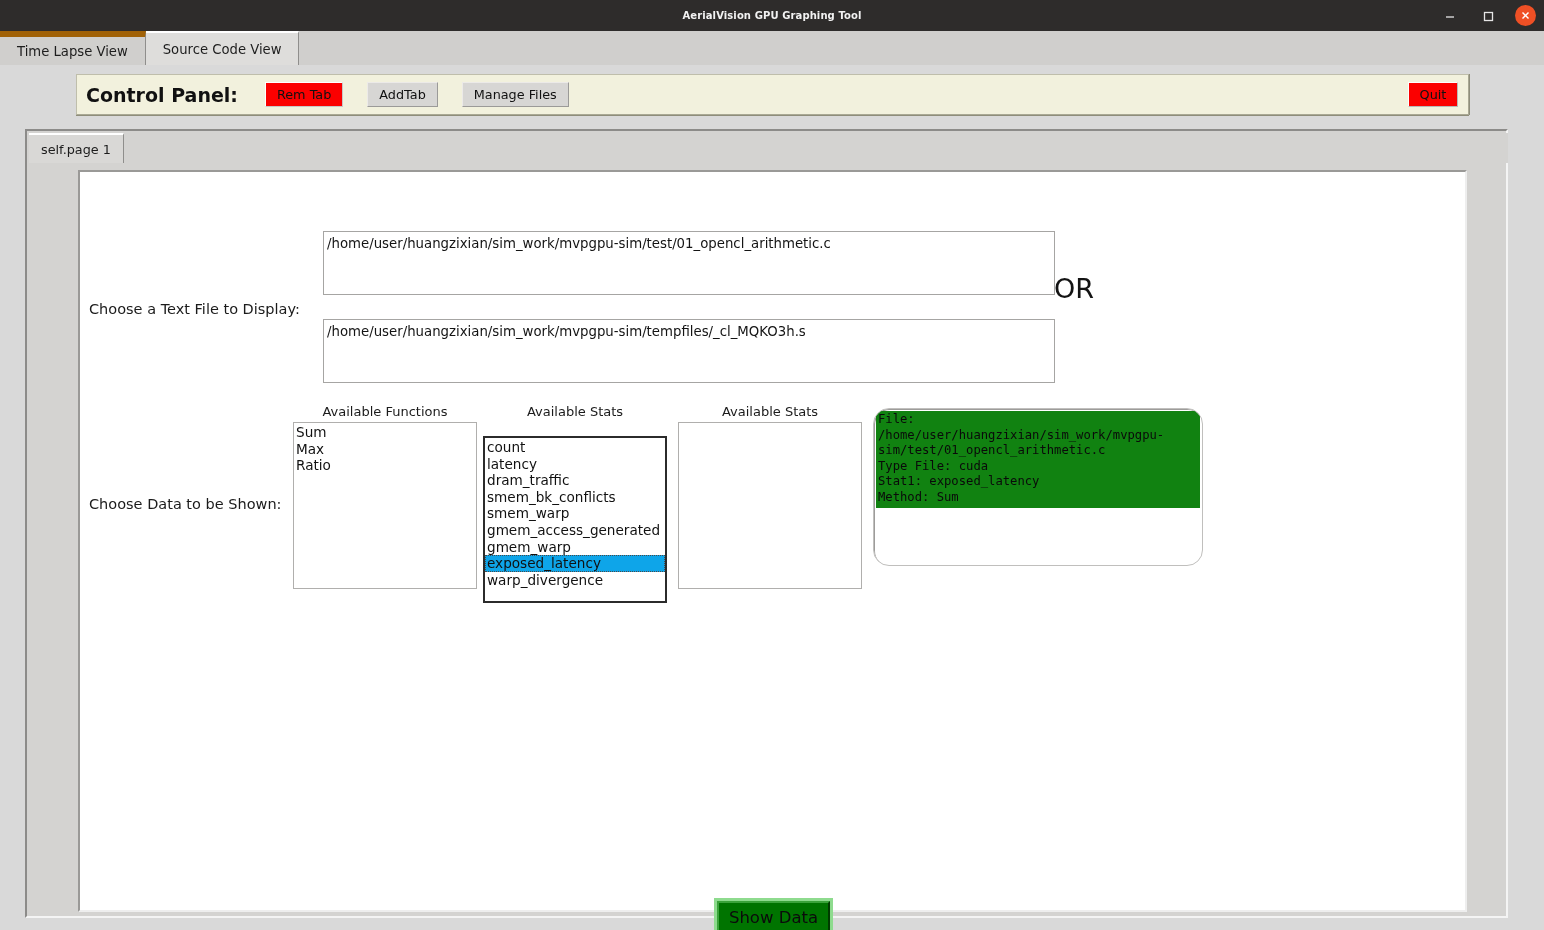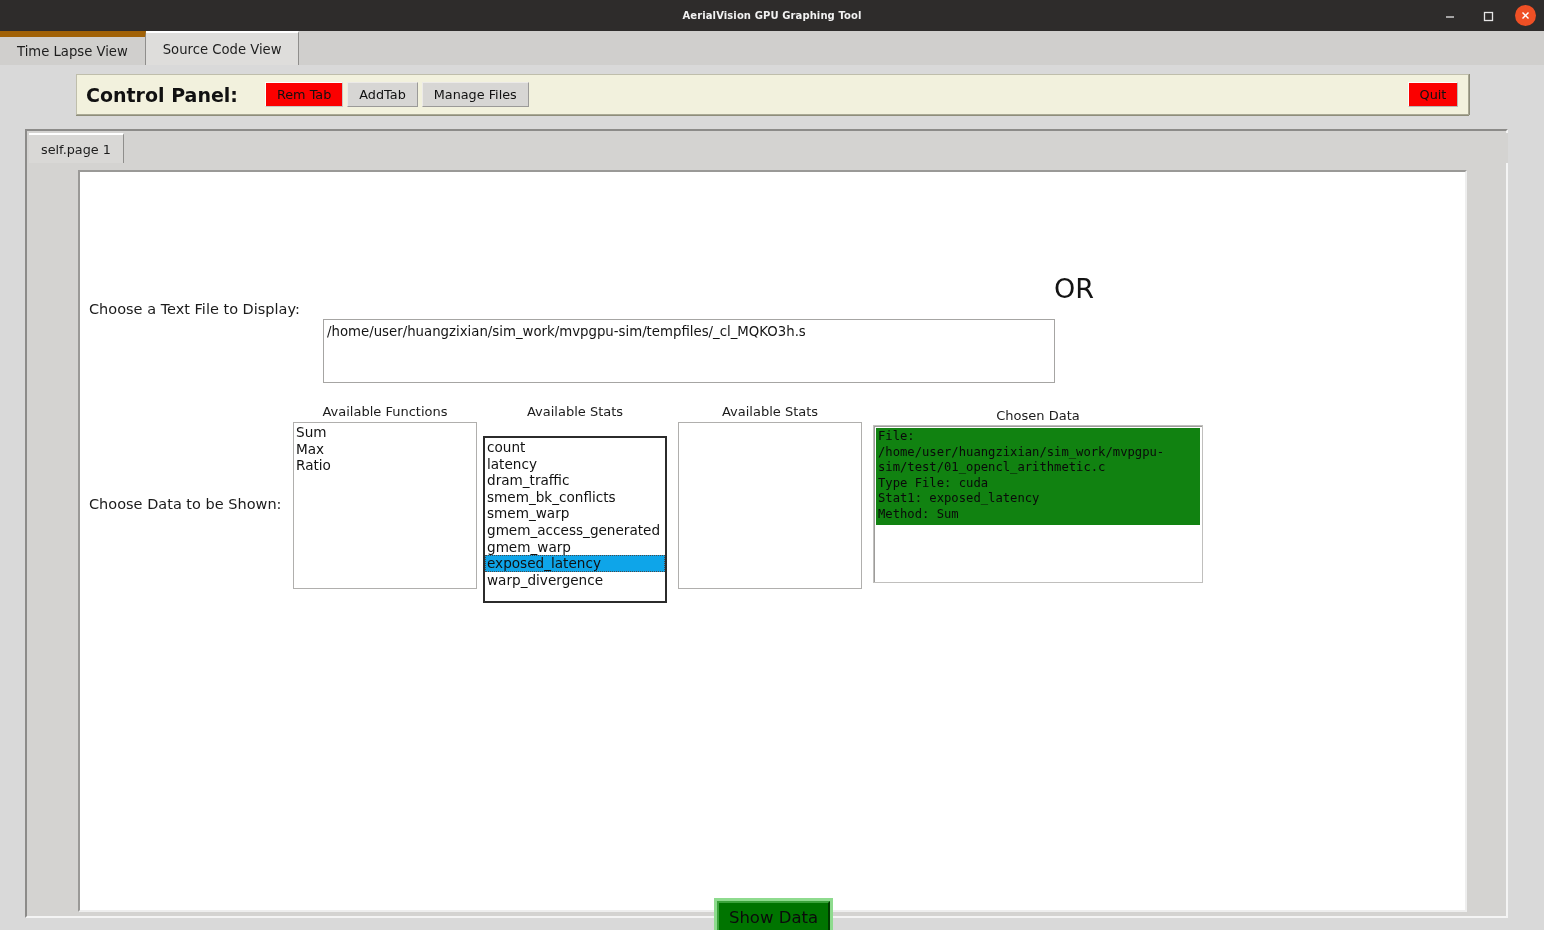--- a/index.html
+++ b/index.html
@@ -81,21 +81,21 @@
   }
   .cpbtn {
     height: 25px;
     padding: 0 11px;
     display: inline-flex; align-items: center; justify-content: center;
     font-size: 12.8px; color: #111;
     background: #d7d6d4;
     border: 1px solid #9b9a98;
     border-top-color: #eceae8;
     border-left-color: #eceae8;
-    margin-right: 4px;
+    margin-right: 24px;
     cursor: default;
   }
   .cpbtn.red {
     background: #fb0000; color: #111;
     border: 1px solid #c8c7c5;
     border-top-color: #ffffff; border-left-color: #ffffff;
   }
   #quitbtn {
     margin-left: auto; margin-right: 0;
     width: 50px; height: 25px;
@@ -289,20 +289,23 @@
       <span>self.page 1</span>
     </div>
     <div class="ptab-filler"></div>
   </div>
 
   <div id="innerpanel">
 
     <div class="rowlabel" style="left:9px; top:129px;">Choose a Text File to Display:</div>
     <div class="rowlabel" style="left:9px; top:324px;">Choose Data to be Shown:</div>
 
+    <div class="pathbox" style="left:243px; top:59px; width:732px; height:64px;">
+      <span>/home/user/huangzixian/sim_work/mvpgpu-sim/test/01_opencl_arithmetic.c</span>
+    </div>
 
     <div id="ortext" style="position:absolute; left:974px; top:101px;">OR</div>
 
     <div class="pathbox" style="left:243px; top:147px; width:732px; height:64px;">
       <span>/home/user/huangzixian/sim_work/mvpgpu-sim/tempfiles/_cl_MQKO3h.s</span>
     </div>
 
     <div class="boxcaption" style="left:213px; top:232px; width:184px;">Available Functions</div>
     <div class="listbox" style="left:213px; top:250px; width:184px; height:167px;" id="functions-list">
         <div class="litem">Sum</div>
@@ -320,21 +323,21 @@
         <div class="litem">gmem_access_generated</div>
         <div class="litem">gmem_warp</div>
         <div class="litem selected">exposed_latency</div>
         <div class="litem">warp_divergence</div>
       </div>
 
     <div class="boxcaption" style="left:598px; top:232px; width:184px;">Available Stats</div>
     <div class="listbox" style="left:598px; top:250px; width:184px; height:167px;" id="stats2-list"></div>
 
     <div class="boxcaption" style="left:793px; top:236px; width:330px;">Chosen Data</div>
-    <div id="chosenbox" style="left:793px; top:253px;">
+    <div id="chosenbox" style="left:793px; top:236px;border-radius:16px;">
       <div id="chosenentry">File: /home/user/huangzixian/sim_work/mvpgpu-sim/test/01_opencl_arithmetic.c
 Type File: cuda
 Stat1: exposed_latency
 Method: Sum</div>
     </div>
 
     <div id="showdata" style="left:634px; top:726px;">
       <div class="inner">Show Data</div>
     </div>
 

